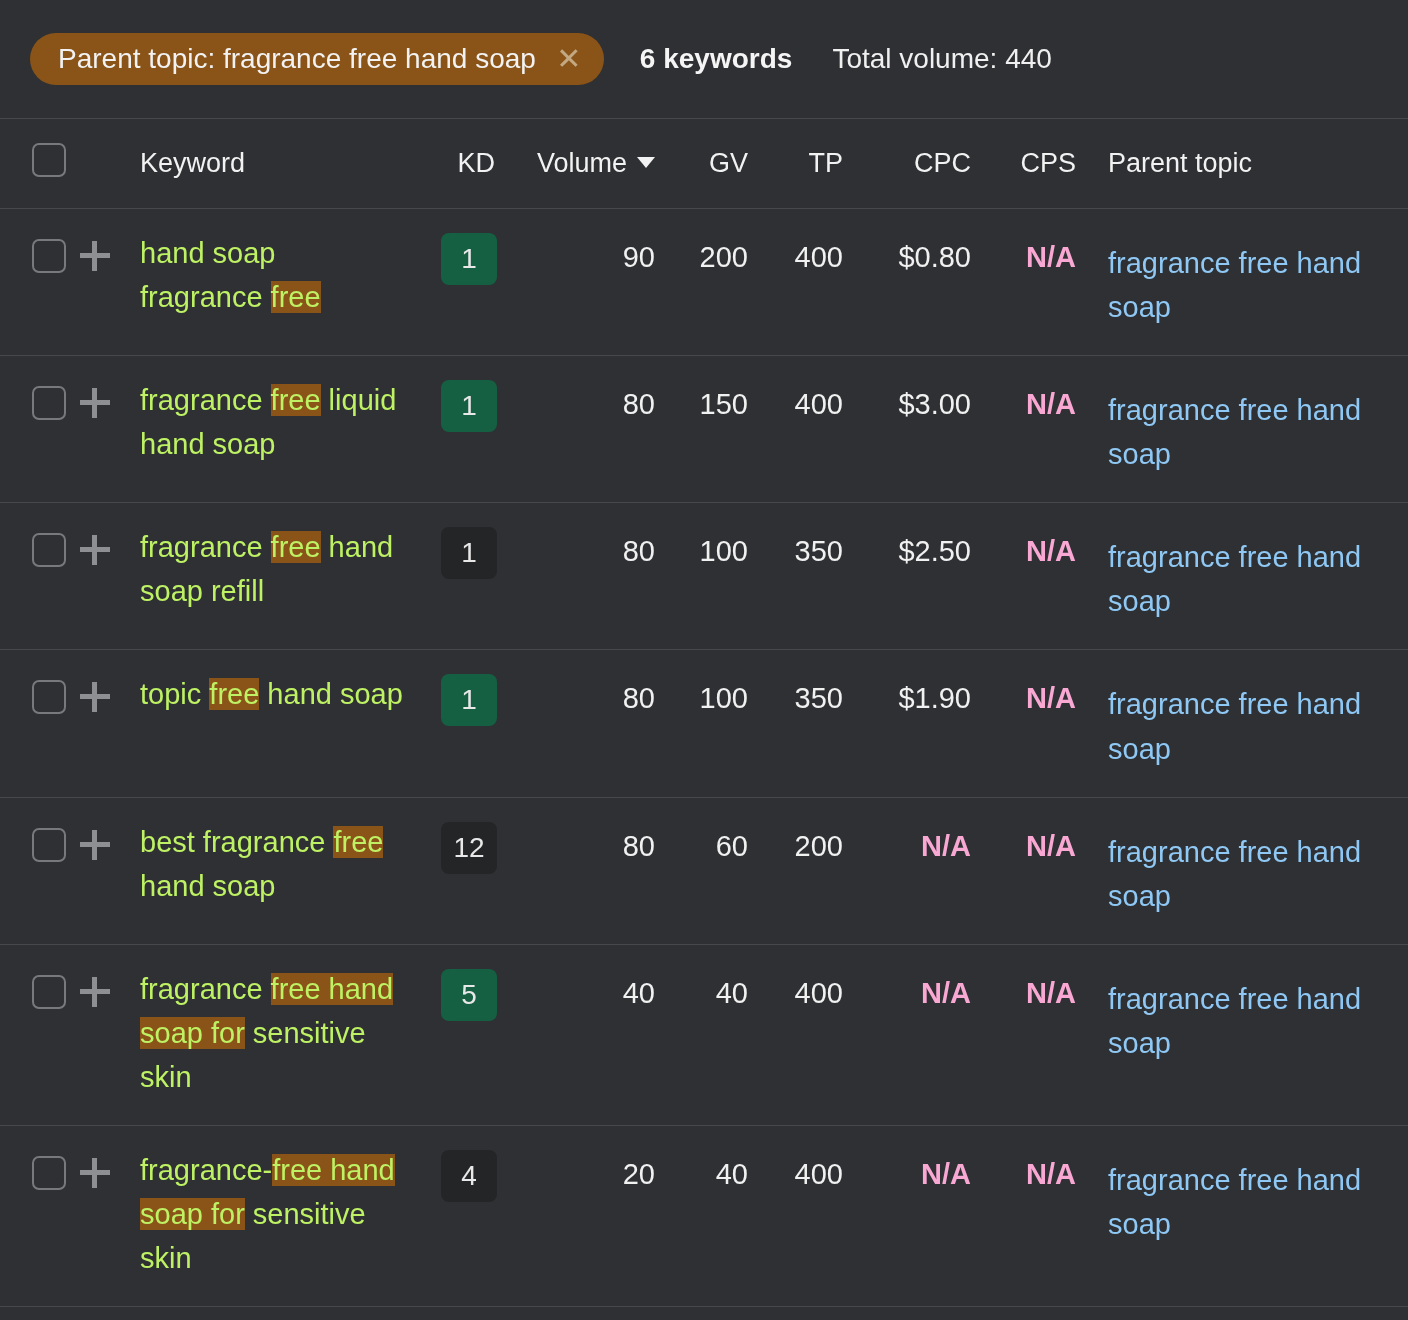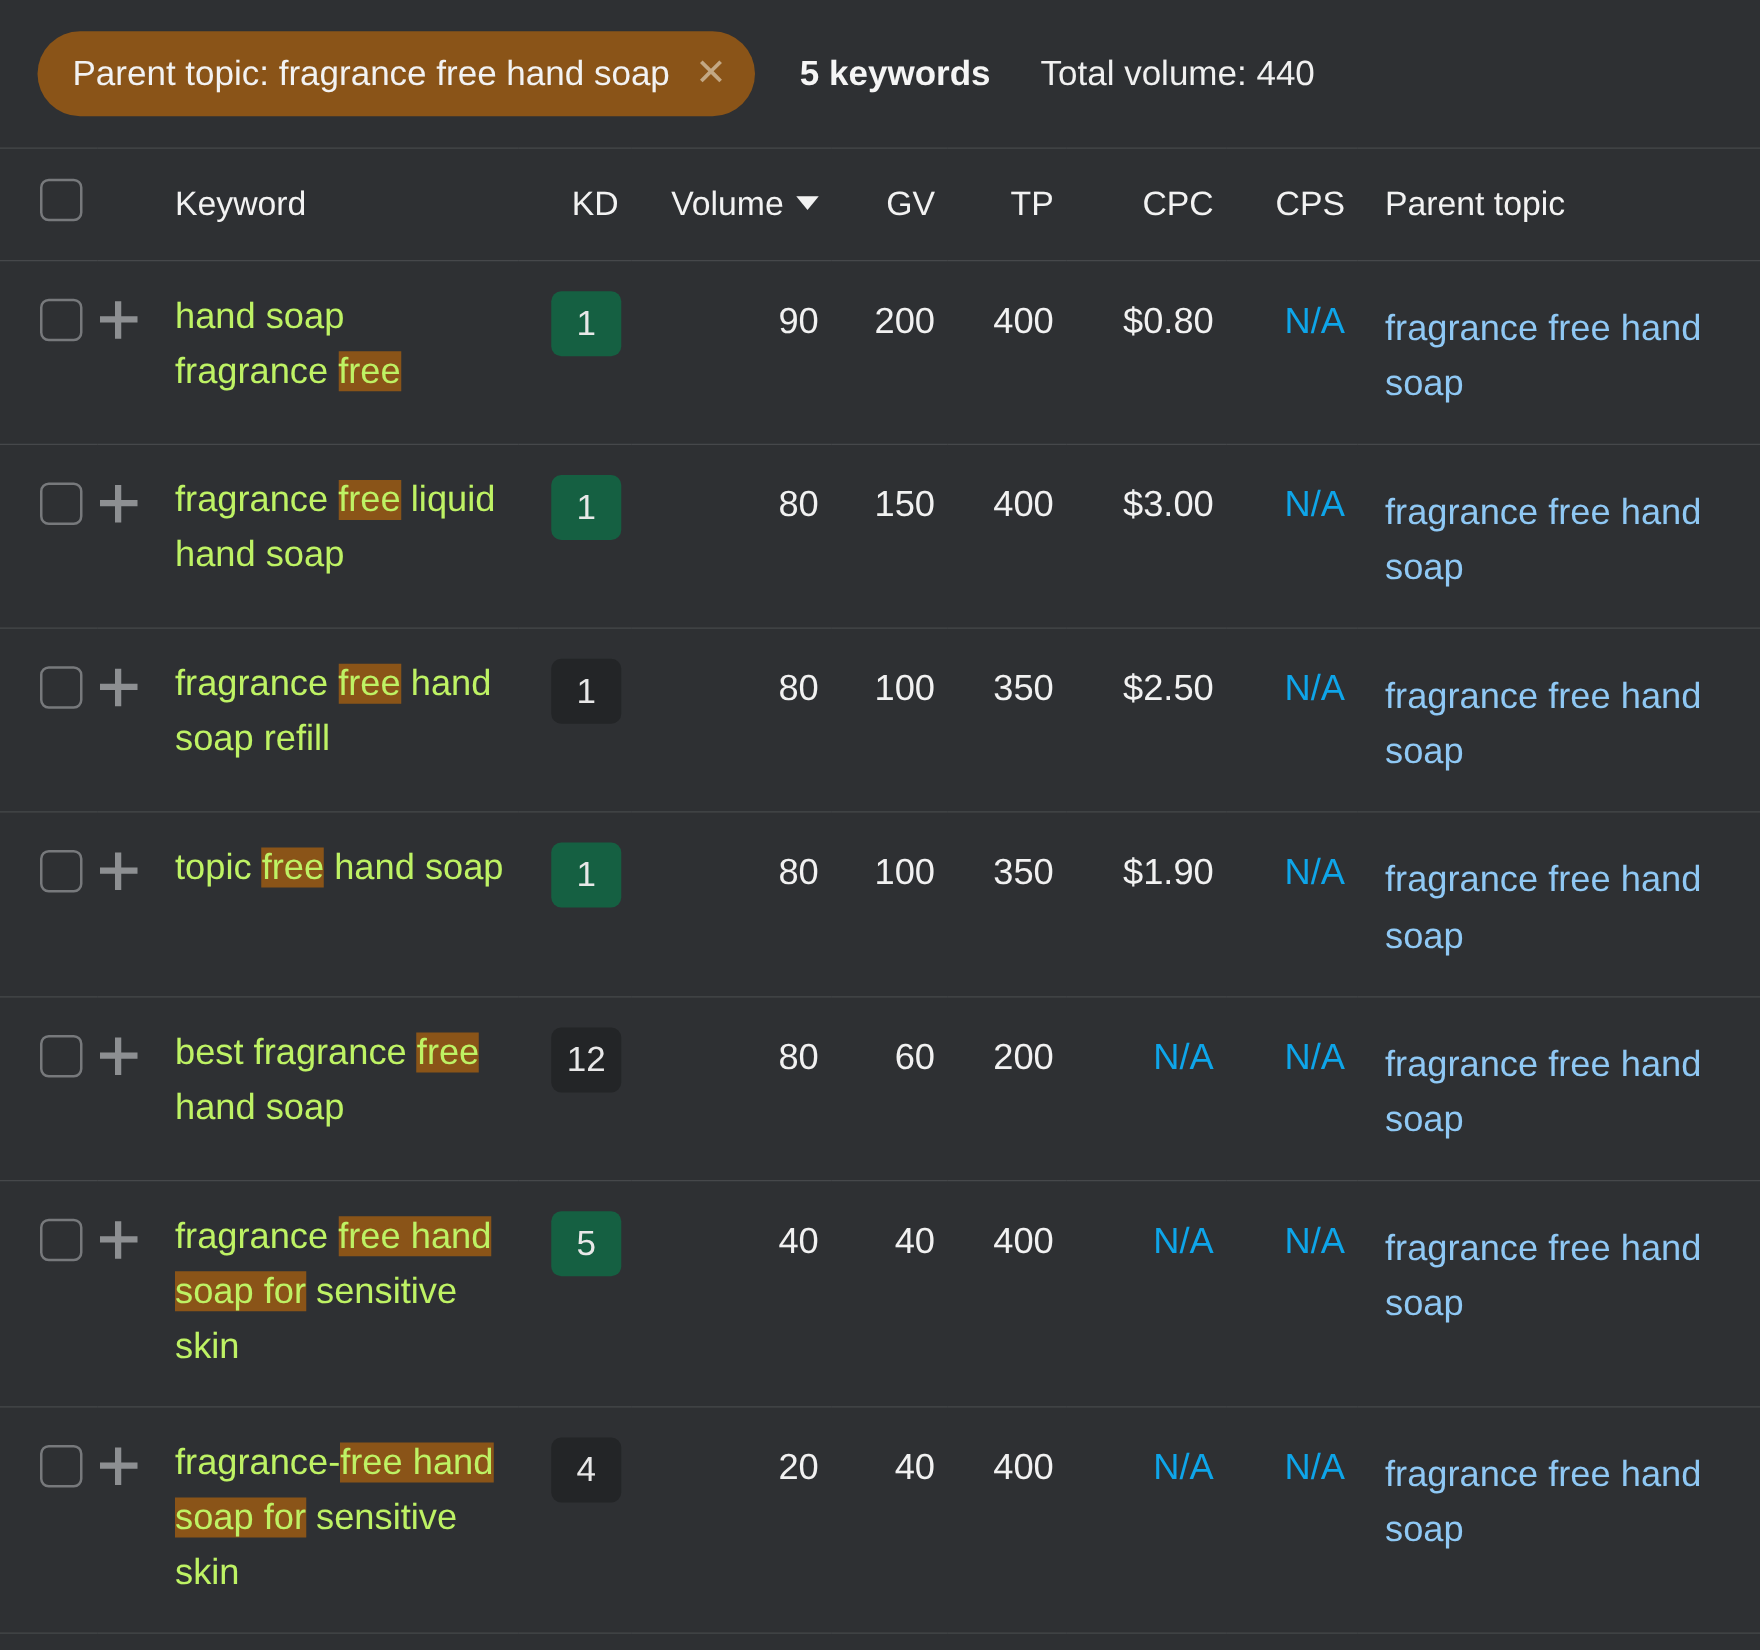--- a/index.html
+++ b/index.html
@@ -26,21 +26,21 @@
     align-items: center;
     padding: 0 30px;
     gap: 0;
   }
 
   .pill {
     display: inline-flex;
     align-items: center;
     background: #8a5418;
     border-radius: 999px;
-    height: 68px;
+    height: 52px;
     padding: 0 22px 0 28px;
     gap: 20px;
     cursor: pointer;
   }
   .pill-label {
     color: #f2f2f2;
     font-size: 28px;
     line-height: 1;
     white-space: nowrap;
   }
@@ -190,21 +190,21 @@
 
   
   .num {
     text-align: right;
     padding-top: 32px !important;
     padding-right: 10px !important;
     font-size: 29px;
     color: #f1f1f1;
     white-space: nowrap;
   }
-  .na { color: #0ea5e9; }
+  .na { color: #f9a8d4; font-weight: bold; }
 
   
   .cell-parent {
     padding-top: 32px !important;
     padding-left: 22px !important;
     padding-right: 20px !important;
     padding-bottom: 26px !important;
   }
   .pt-link {
     color: #8fc8f4;
@@ -216,21 +216,21 @@
 </head>
 <body>
 
 <div id="app">
 
   <div class="filter-bar">
     <div class="pill">
       <span class="pill-label">Parent topic: fragrance free hand soap</span>
       <span class="pill-close">✕</span>
     </div>
-    <span class="kw-count">5 keywords</span>
+    <span class="kw-count">6 keywords</span>
     <span class="total-volume">Total volume: 440</span>
   </div>
 
   <table class="kw-table">
     <colgroup>
       <col class="col-check">
         <col class="col-plus">
         <col class="col-kw">
       <col class="col-kd">
         <col class="col-vol">

